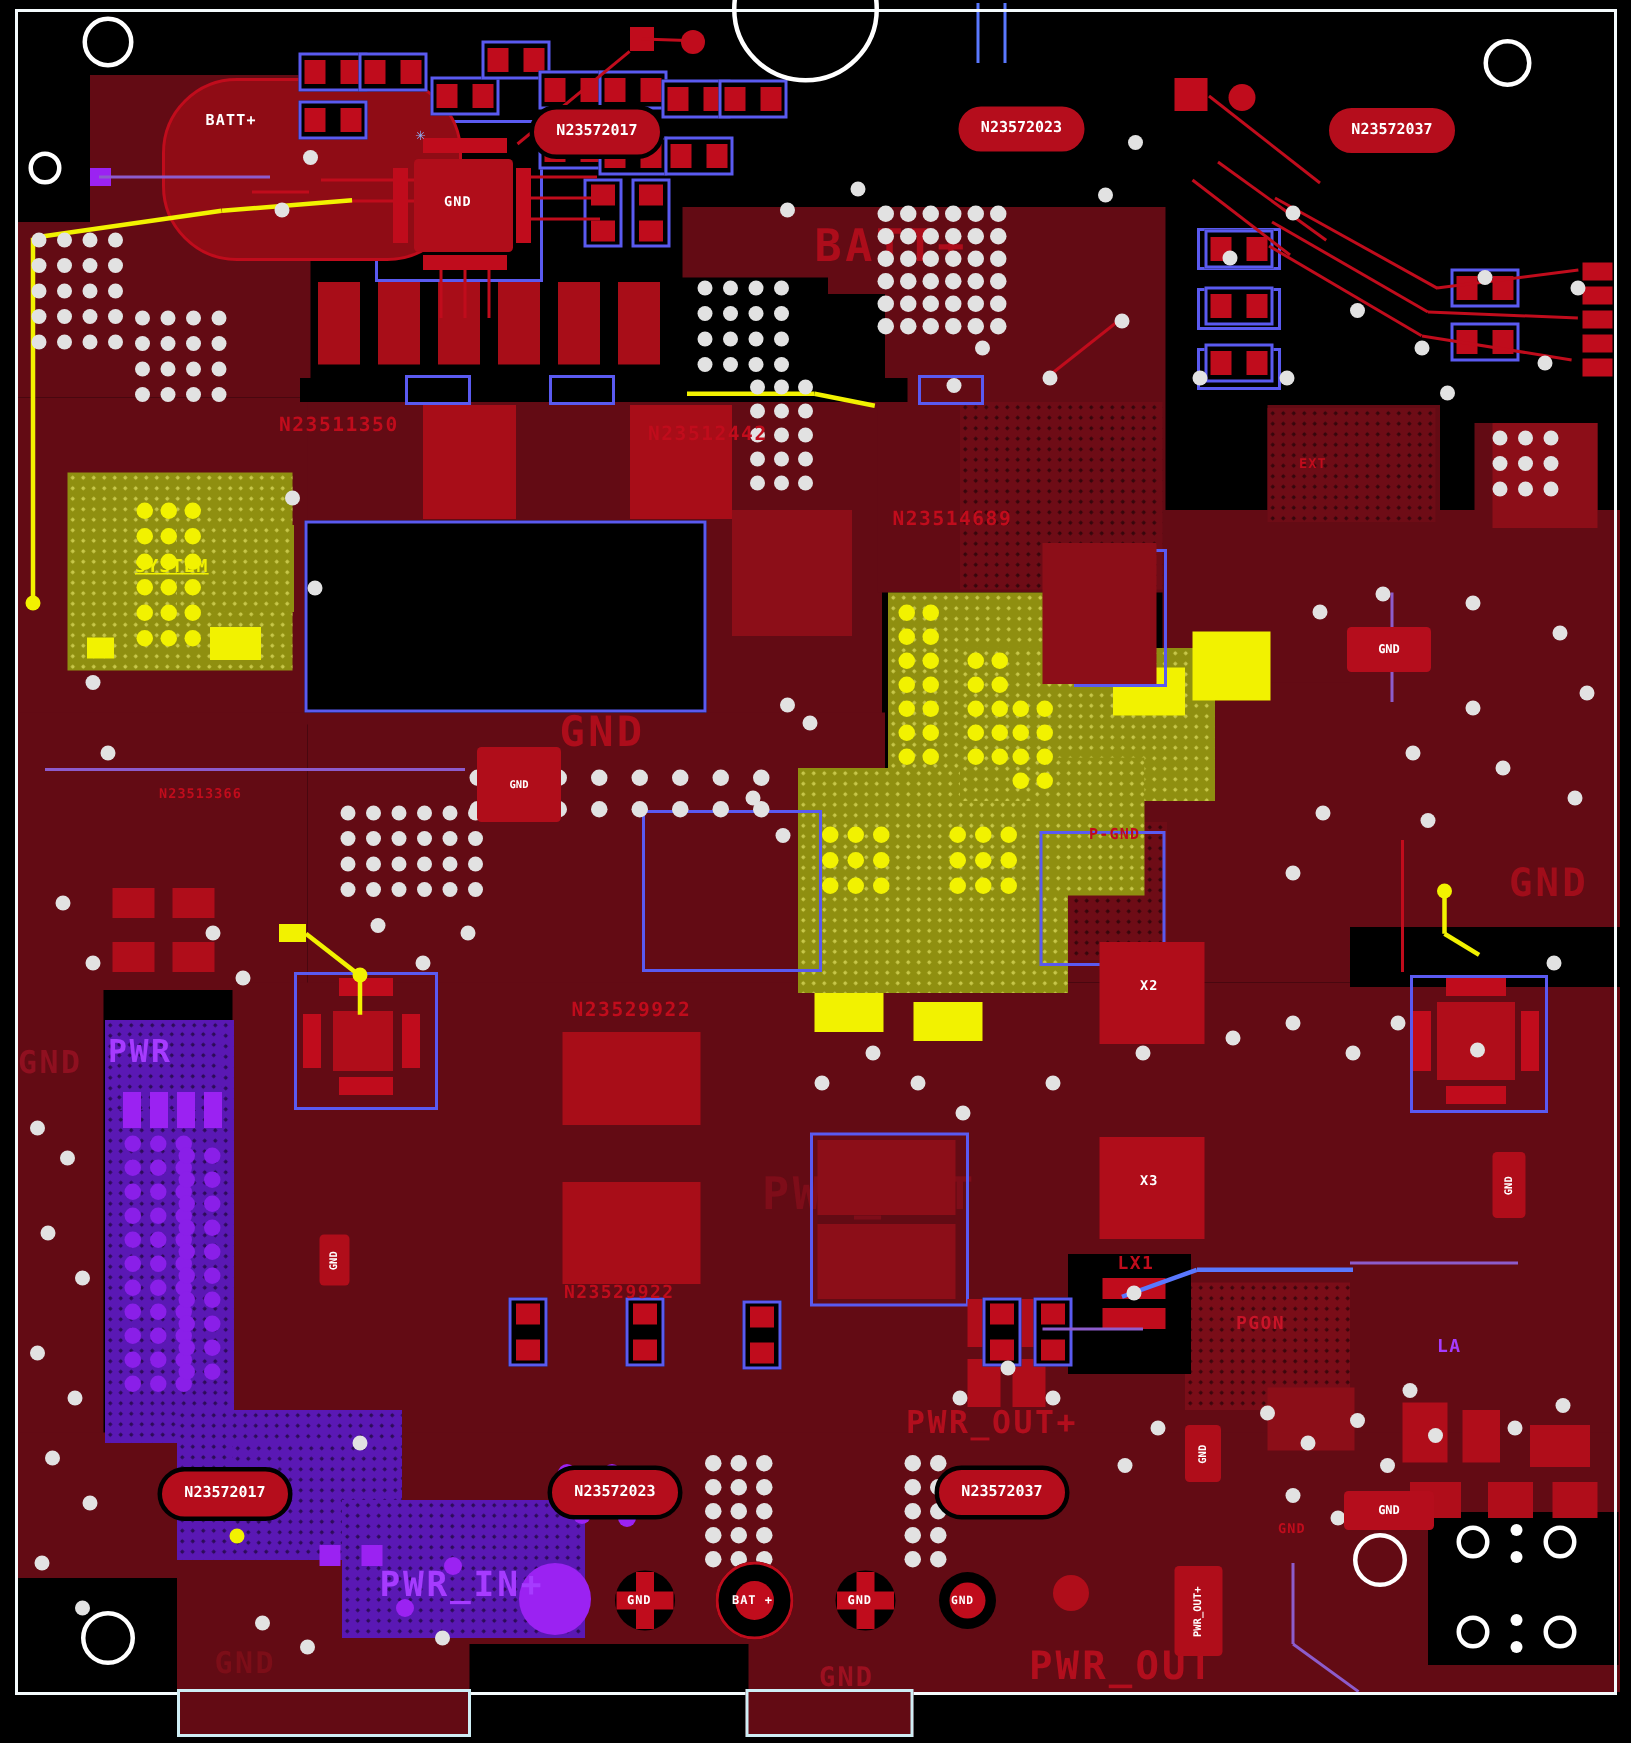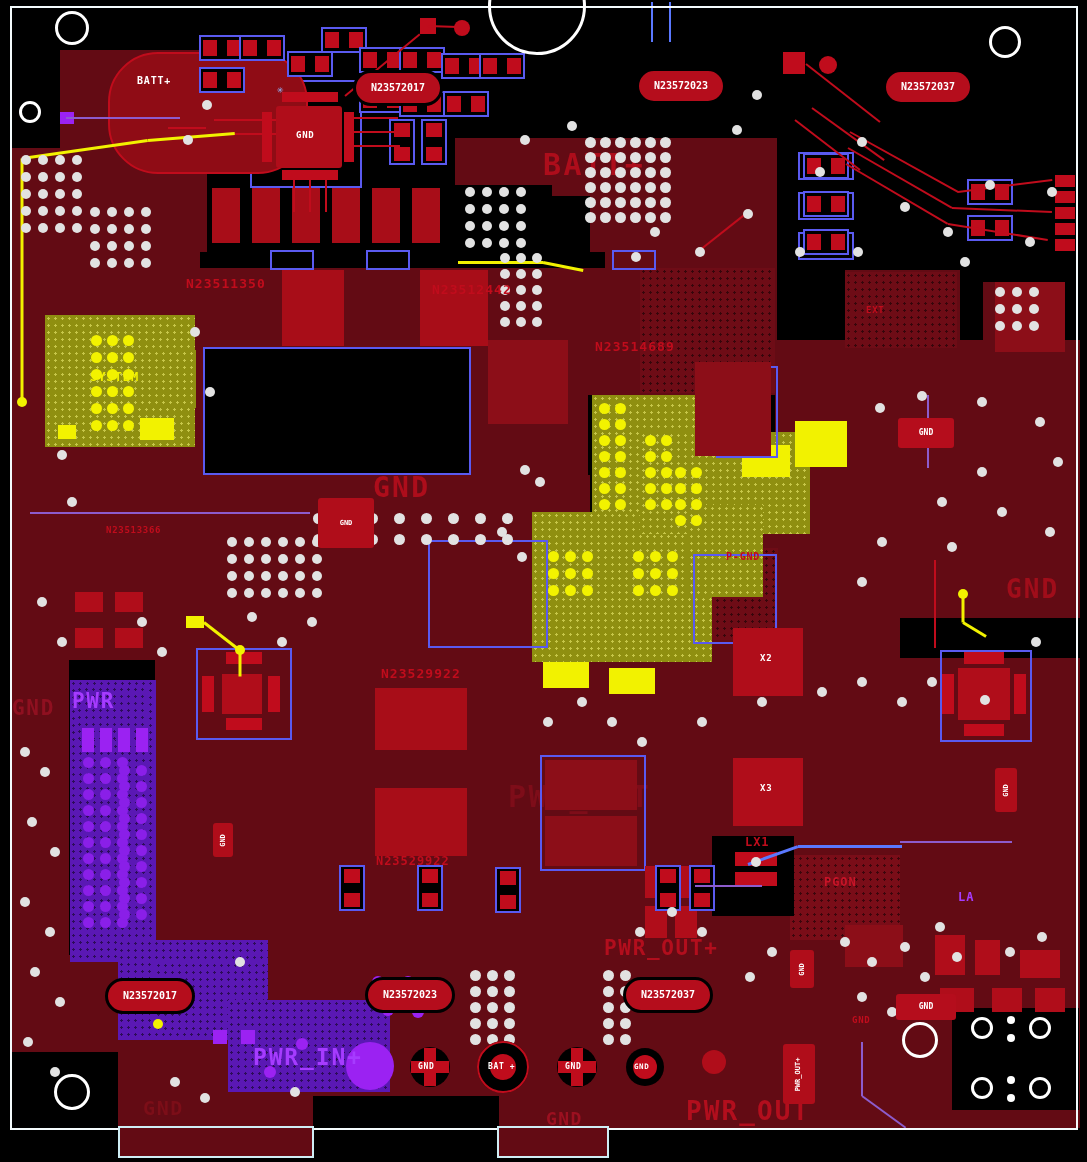--- a/index.html
+++ b/index.html
@@ -671,21 +671,21 @@
     <div class="el" style="left: 702px; top: 1050px; width: 24px; height: 24px; border-radius: 50%; background: rgb(176, 13, 26);"></div>
     <div class="el" style="left: 1007px; top: 1016px; width: 8px; height: 8px; border-radius: 50%; background: rgb(255, 255, 255);"></div>
     <div class="el" style="left: 1007px; top: 1034px; width: 8px; height: 8px; border-radius: 50%; background: rgb(255, 255, 255);"></div>
     <div class="el" style="left: 1007px; top: 1076px; width: 8px; height: 8px; border-radius: 50%; background: rgb(255, 255, 255);"></div>
     <div class="el" style="left: 1007px; top: 1094px; width: 8px; height: 8px; border-radius: 50%; background: rgb(255, 255, 255);"></div>
     <div class="el txt" style="z-index: 30; left: 137px; top: 76px; font-size: 10px; color: rgb(255, 255, 255); letter-spacing: 0.8px;">BATT+</div>
     <div class="el txt" style="z-index: 30; left: 296px; top: 131px; font-size: 9px; color: rgb(255, 255, 255); letter-spacing: 0.72px;">GND</div>
     <div class="el txt" style="z-index: 30; left: 186px; top: 277px; font-size: 13px; color: rgb(192, 12, 28); letter-spacing: 1.04px;">N23511350</div>
     <div class="el txt" style="z-index: 30; left: 432px; top: 283px; font-size: 13px; color: rgb(192, 12, 28); letter-spacing: 1.04px;">N23512442</div>
     <div class="el txt" style="z-index: 30; left: 595px; top: 340px; font-size: 13px; color: rgb(192, 12, 28); letter-spacing: 1.04px;">N23514689</div>
-    <div class="el txt" style="z-index: 30; left: 90px; top: 371px; font-size: 12px; color: rgb(242, 242, 0); letter-spacing: 0.96px;">SYSTEM</div>
+    <div class="el txt" style="z-index: 30; left: 90px; top: 371px; font-size: 12px; color: rgb(242, 242, 0); letter-spacing: 0.96px; text-decoration: underline;">SYSTEM</div>
     <div class="el txt" style="z-index: 30; left: 106px; top: 526px; font-size: 9px; color: rgb(192, 12, 28); letter-spacing: 0.72px;">N23513366</div>
     <div class="el txt" style="z-index: 30; left: 726px; top: 552px; font-size: 10px; color: rgb(192, 12, 28); letter-spacing: 0.8px;">P-GND</div>
     <div class="el txt" style="z-index: 30; left: 866px; top: 306px; font-size: 9px; color: rgb(192, 12, 28); letter-spacing: 0.72px;">EXT</div>
     <div class="el txt" style="z-index: 30; left: 72px; top: 691px; font-size: 21px; color: rgb(166, 59, 255); letter-spacing: 1.68px;">PWR</div>
     <div class="el txt" style="z-index: 30; left: 381px; top: 667px; font-size: 13px; color: rgb(192, 12, 28); letter-spacing: 1.04px;">N23529922</div>
     <div class="el txt" style="z-index: 30; left: 760px; top: 654px; font-size: 9px; color: rgb(255, 255, 255); letter-spacing: 0.72px;">X2</div>
     <div class="el txt" style="z-index: 30; left: 760px; top: 784px; font-size: 9px; color: rgb(255, 255, 255); letter-spacing: 0.72px;">X3</div>
     <div class="el txt" style="z-index: 30; left: 745px; top: 836px; font-size: 12px; color: rgb(192, 12, 28); letter-spacing: 0.96px;">LX1</div>
     <div class="el txt" style="z-index: 30; left: 824px; top: 876px; font-size: 12px; color: rgb(200, 20, 40); letter-spacing: 0.96px;">PGON</div>
     <div class="el txt" style="z-index: 30; left: 958px; top: 891px; font-size: 12px; color: rgb(166, 59, 255); letter-spacing: 0.96px;">LA</div>

